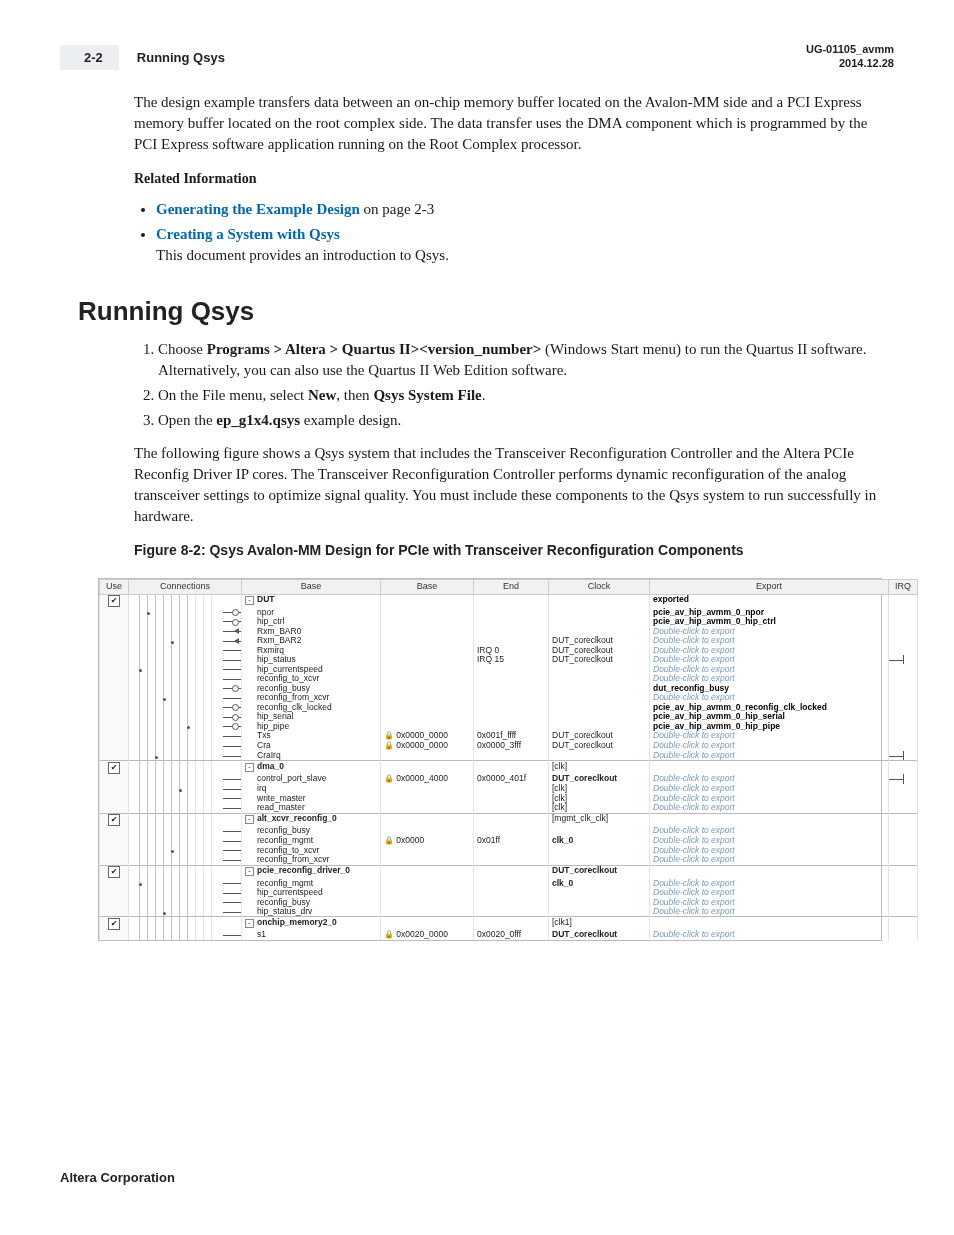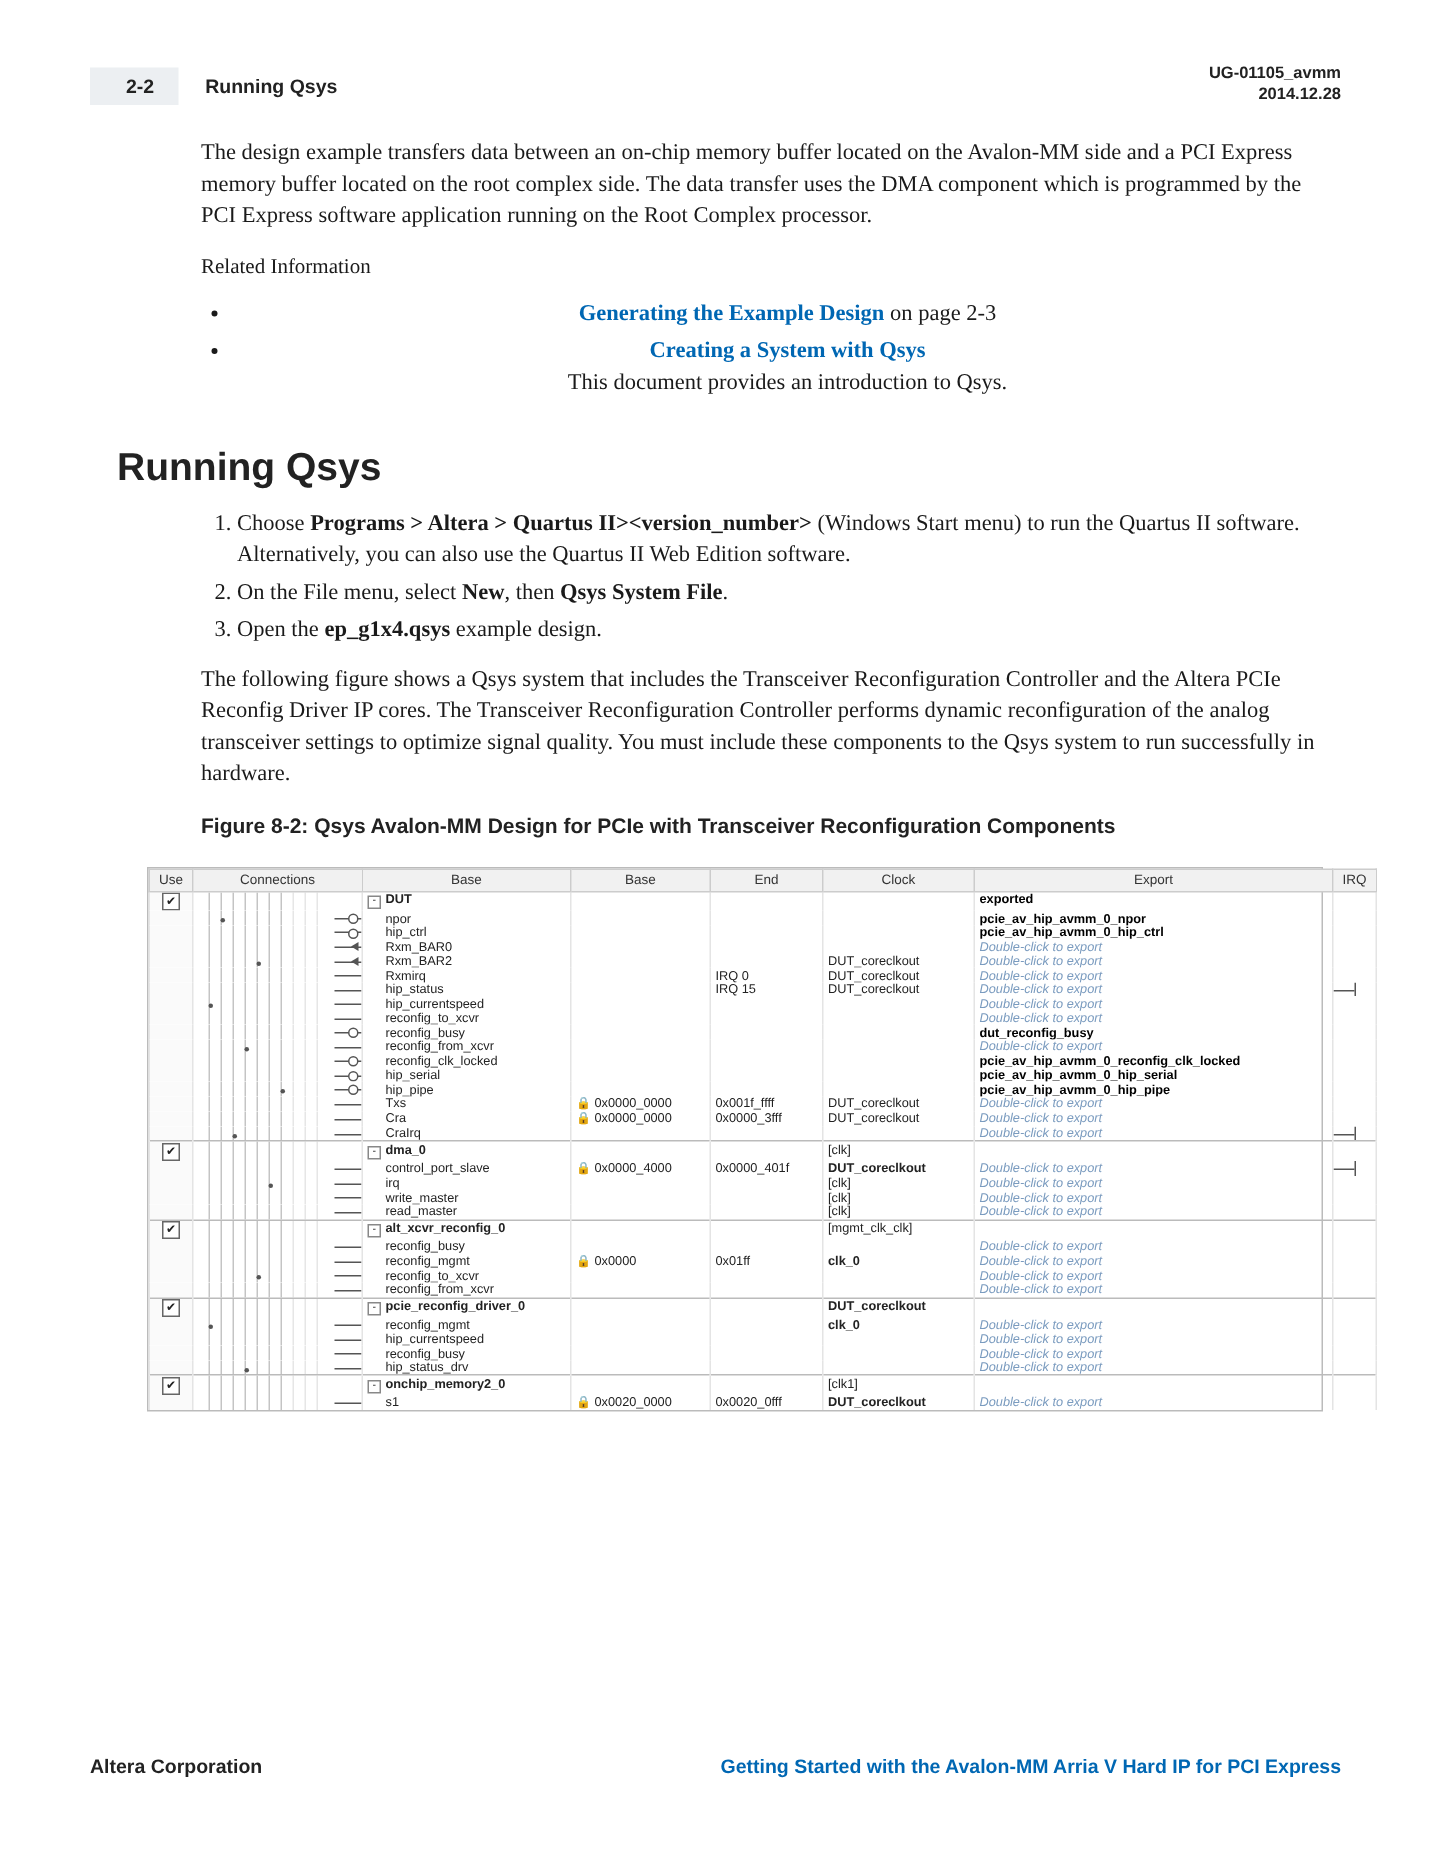--- a/index.html
+++ b/index.html
@@ -47,26 +47,26 @@
     line-height: 1.3;
   }
   .body-text {
     margin-left: 74px;
     font-size: 15px;
     line-height: 1.4;
     color: #1a1a1a;
   }
   .body-text p { margin: 0 0 14px 0; }
   .rel-info-hd {
-    font-weight: normal;
+    font-weight: bold;
     font-size: 14px;
     margin: 4px 0 10px 0;
   }
   .rel-list { margin: 0 0 20px 0; padding-left: 22px; }
-  .rel-list li { margin-bottom: 4px; font-size: 15px; text-align: center; }
+  .rel-list li { margin-bottom: 4px; font-size: 15px; }
   .link { color: #0067b3; font-weight: bold; text-decoration: none; }
   .h2-heading {
     font-family: Arial, Helvetica, sans-serif;
     font-weight: bold;
     font-size: 26px;
     color: #222;
     margin: 30px 0 12px 18px;
   }
   .steps { margin: 0 0 12px 0; padding-left: 24px; font-size: 15px; }
   .steps li { margin-bottom: 4px; line-height: 1.4; }
@@ -1023,16 +1023,15 @@
             <td class="col-export"><span class="exp-italic">Double-click to export</span></td>
             <td class="col-irq"></td>
           </tr>
         </tbody>
     </table>
   </div>
 
   <div class="footer">
     <div class="footer-row">
       <span class="footer-corp">Altera Corporation</span>
-      <a class="footer-link">Getting Started with the Avalon-MM Arria V Hard IP for PCI Express</a>
     </div>
   </div>
 </div>
 
 </body></html>

